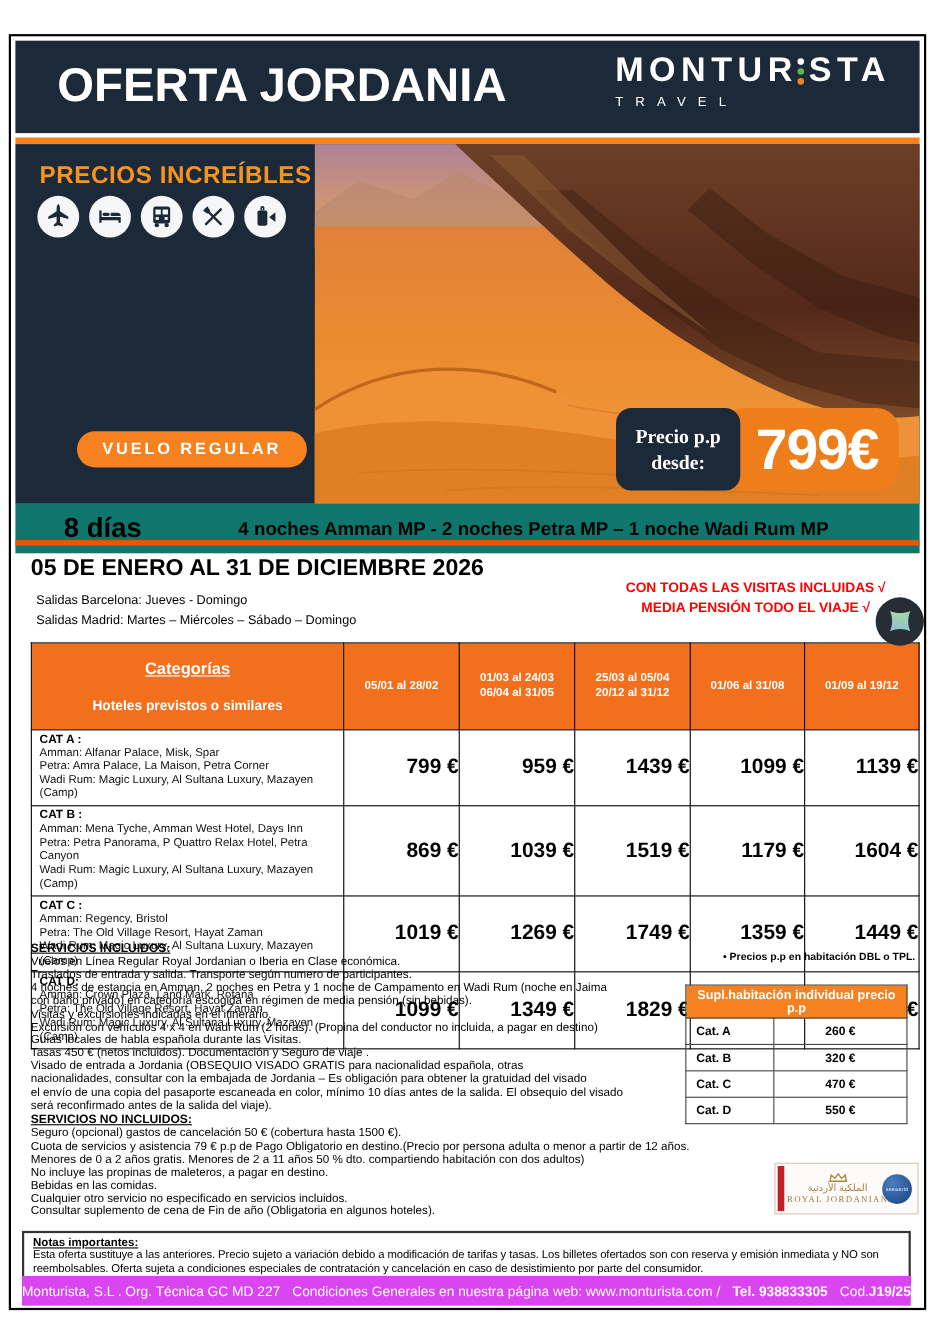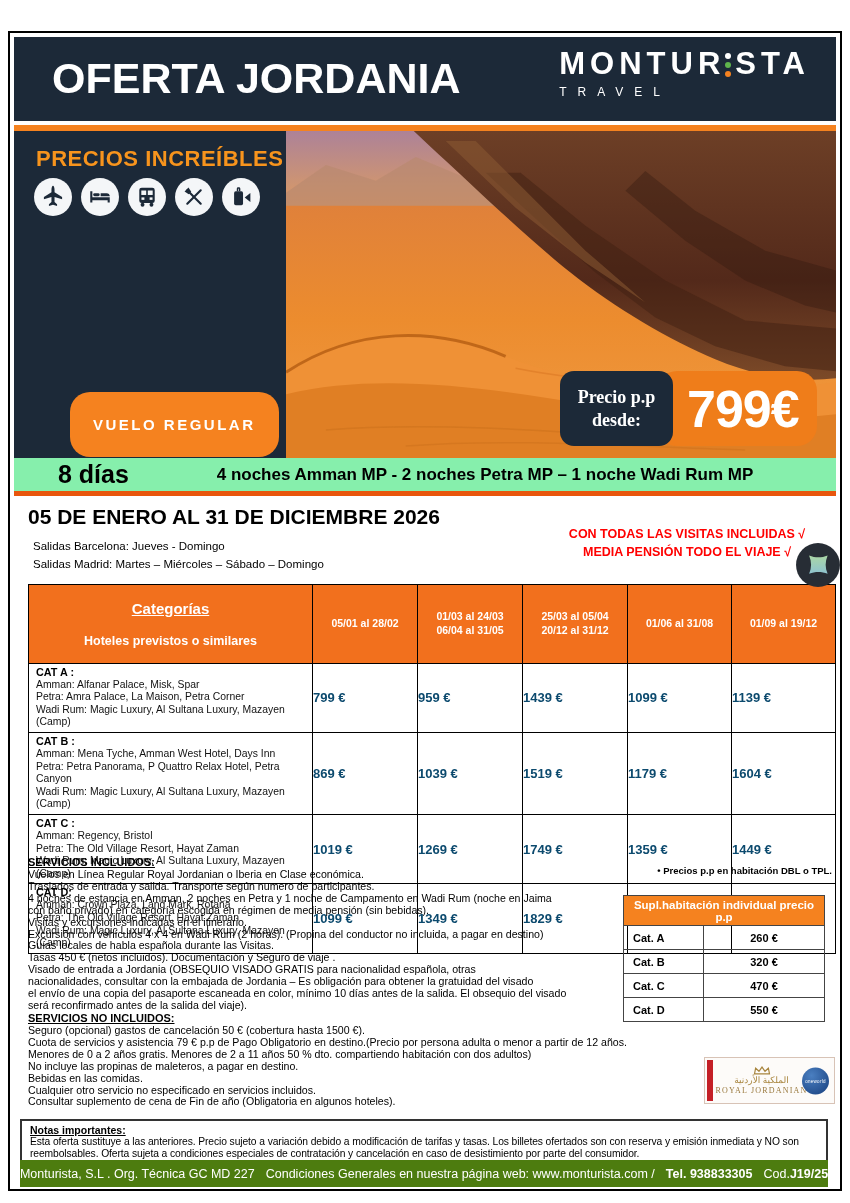--- a/index.html
+++ b/index.html
@@ -31,54 +31,54 @@
   .hero { position:absolute; left:4px; right:4px; top:98px; height:327px; background:#1c2938; overflow:hidden; }
   .hero-img { position:absolute; left:272px; top:0; right:0; bottom:0; }
   .hero-img svg { width:100%; height:100%; display:block; }
   .hero-tagline { position:absolute; left:22px; top:15px; color:#f7941d; font-size:22px; font-weight:bold; letter-spacing:.5px; }
   .hero-icons { position:absolute; left:20px; top:47px; display:flex; gap:9px; }
   .hicon { width:38px; height:38px; border-radius:50%; background:#f4f6f8; display:flex; align-items:center; justify-content:center; }
   .hicon svg { width:26px; height:26px; fill:#1c2938; }
   .hero-title { position:absolute; left:22px; top:114px; color:#fff; font-size:45px; font-weight:bold; line-height:52px; white-space:pre-line; letter-spacing:.5px; }
   .vuelo-btn {
     position:absolute; left:56px; top:261px; background:#f5821f; color:#fff;
-    font-size:15px; font-weight:bold; letter-spacing:2.5px; padding:24px 23px; border-radius:20px; white-space:nowrap;
+    font-size:15px; font-weight:bold; letter-spacing:2.5px; padding:8px 23px; border-radius:20px; white-space:nowrap;
   }
   .price-badge { position:absolute; left:546px; top:240px; height:75px; display:flex; }
   .price-label {
     background:#1c2938; border-radius:14px; width:113px; z-index:2;
     display:flex; align-items:center; justify-content:center; text-align:center;
     color:#fff; font-family:"Liberation Serif", serif; font-weight:bold; font-size:18px; line-height:1.25; white-space:pre-line;
   }
   .price-value {
     background:#ef7d1a; border-radius:20px; margin-left:-16px; padding:0 18px 0 30px; z-index:1;
     display:flex; align-items:center; color:#fff; font-size:52px; font-weight:bold; letter-spacing:-1px;
   }
 
   
-  .duration-bar { position:absolute; left:4px; right:4px; top:425px; height:33px; background:#86efac; }
+  .duration-bar { position:absolute; left:4px; right:4px; top:425px; height:45px; background:#0f766e; }
   .duration-days { position:absolute; left:44px; top:50%; transform:translateY(-52%); font-size:25px; font-weight:bold; color:#000; }
   .duration-route { position:absolute; left:0; right:0; padding-left:120px; top:50%; transform:translateY(-50%); text-align:center; font-size:17px; font-weight:bold; color:#000; }
   .stripe { position:absolute; left:4px; right:4px; top:458px; height:5px; background:#e8560d; }
 
   
   .date-heading { position:absolute; left:18px; top:472px; font-size:21px; font-weight:bold; color:#000; }
   .salidas { position:absolute; left:23px; top:504px; font-size:11.5px; font-weight:normal; color:#000; line-height:1.6; white-space:pre-line; }
   .highlight { position:absolute; left:540px; top:492px; width:274px; text-align:center; color:#f00; font-size:12.5px; font-weight:bold; line-height:1.45; white-space:pre-line; }
 
   
   .price-table { position:absolute; left:18px; top:551px; width:807px; border-collapse:collapse; table-layout:fixed; }
   .price-table th, .price-table td { border:1.5px solid #000; }
   .price-table thead th { background:#f2701d; color:#fff; height:48px; font-size:10.5px; font-weight:bold; text-align:center; line-height:1.3; white-space:pre-line; }
   .cat-head .cat-title { font-size:15px; font-weight:bold; text-decoration:underline; display:block; }
   .cat-head .cat-sub { font-size:12.5px; font-weight:600; display:block; margin-top:1px; }
   .cell-cat { padding:2px 7px 3px; vertical-align:top; height:55px; }
   .cell-cat .cat-name { font-size:10.8px; font-weight:bold; line-height:13px; }
   .cell-cat .cat-hotels { font-size:10.4px; line-height:12.6px; white-space:pre-line; color:#111; }
-  .cell-price { text-align:left; font-size:13px; font-weight:bold; color:#0c4a6e; }
+  .cell-price { text-align:right; font-size:19px; font-weight:bold; color:#000000; }
   .table-footnote { position:absolute; right:8px; top:832px; font-size:9.5px; font-weight:bold; color:#000; }
 
   
   .svc { position:absolute; left:18px; width:600px; font-size:10.6px; color:#000; }
   .svc-title { font-weight:bold; text-decoration:underline; font-size:11px; margin-bottom:1px; }
   .svc-lines { line-height:11.9px; white-space:pre-line; }
   .svc1 { top:823px; }
   .svc2 { top:979px; }
 
   
@@ -100,21 +100,21 @@
     width:27px; height:27px; border-radius:50%;
     background:radial-gradient(circle at 35% 30%, #4a7fc1, #173f7d);
     color:#fff; font-size:4.5px; display:flex; align-items:center; justify-content:center; letter-spacing:.3px;
   }
 
   
   .notes-box { position:absolute; left:10px; top:1086px; width:808px; border:2px solid #333; padding:3px 8px 5px; background:#fff; }
   .notes-title { font-size:10.5px; font-weight:bold; text-decoration:underline; }
   .notes-lines { font-size:10.3px; line-height:12.4px; white-space:pre-line; letter-spacing:-0.1px; }
   .footer-bar {
-    position:absolute; left:10px; top:1127px; width:808px; height:27px; background:#4d7c0f;
+    position:absolute; left:10px; top:1127px; width:808px; height:27px; background:#d946ef;
     color:#fff; display:flex; align-items:center; justify-content:center; gap:11px; font-size:12.5px; white-space:nowrap;
   }
   .footer-bar b { font-weight:bold; }
 
   
   .ext-icon { position:absolute; left:795px; top:542px; width:46px; height:46px; }
 </style>
 </head>
 <body>
 

